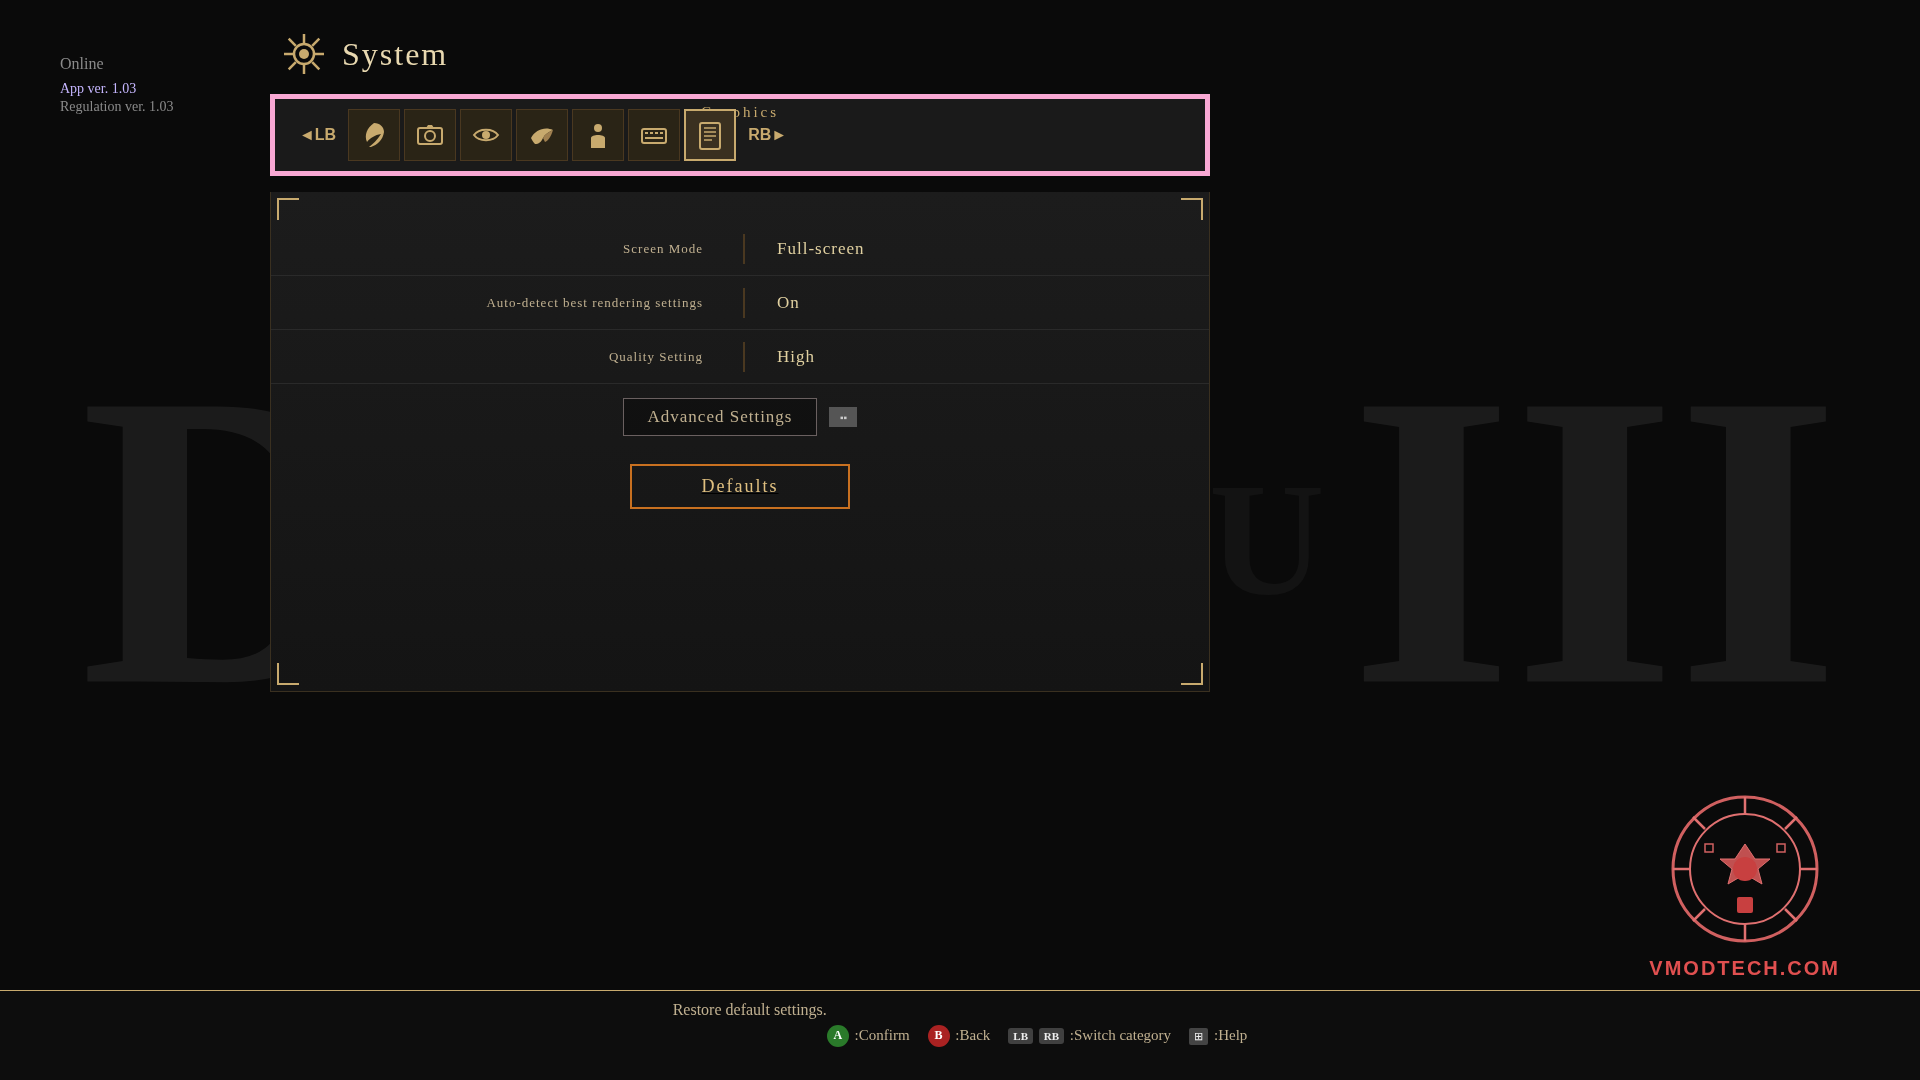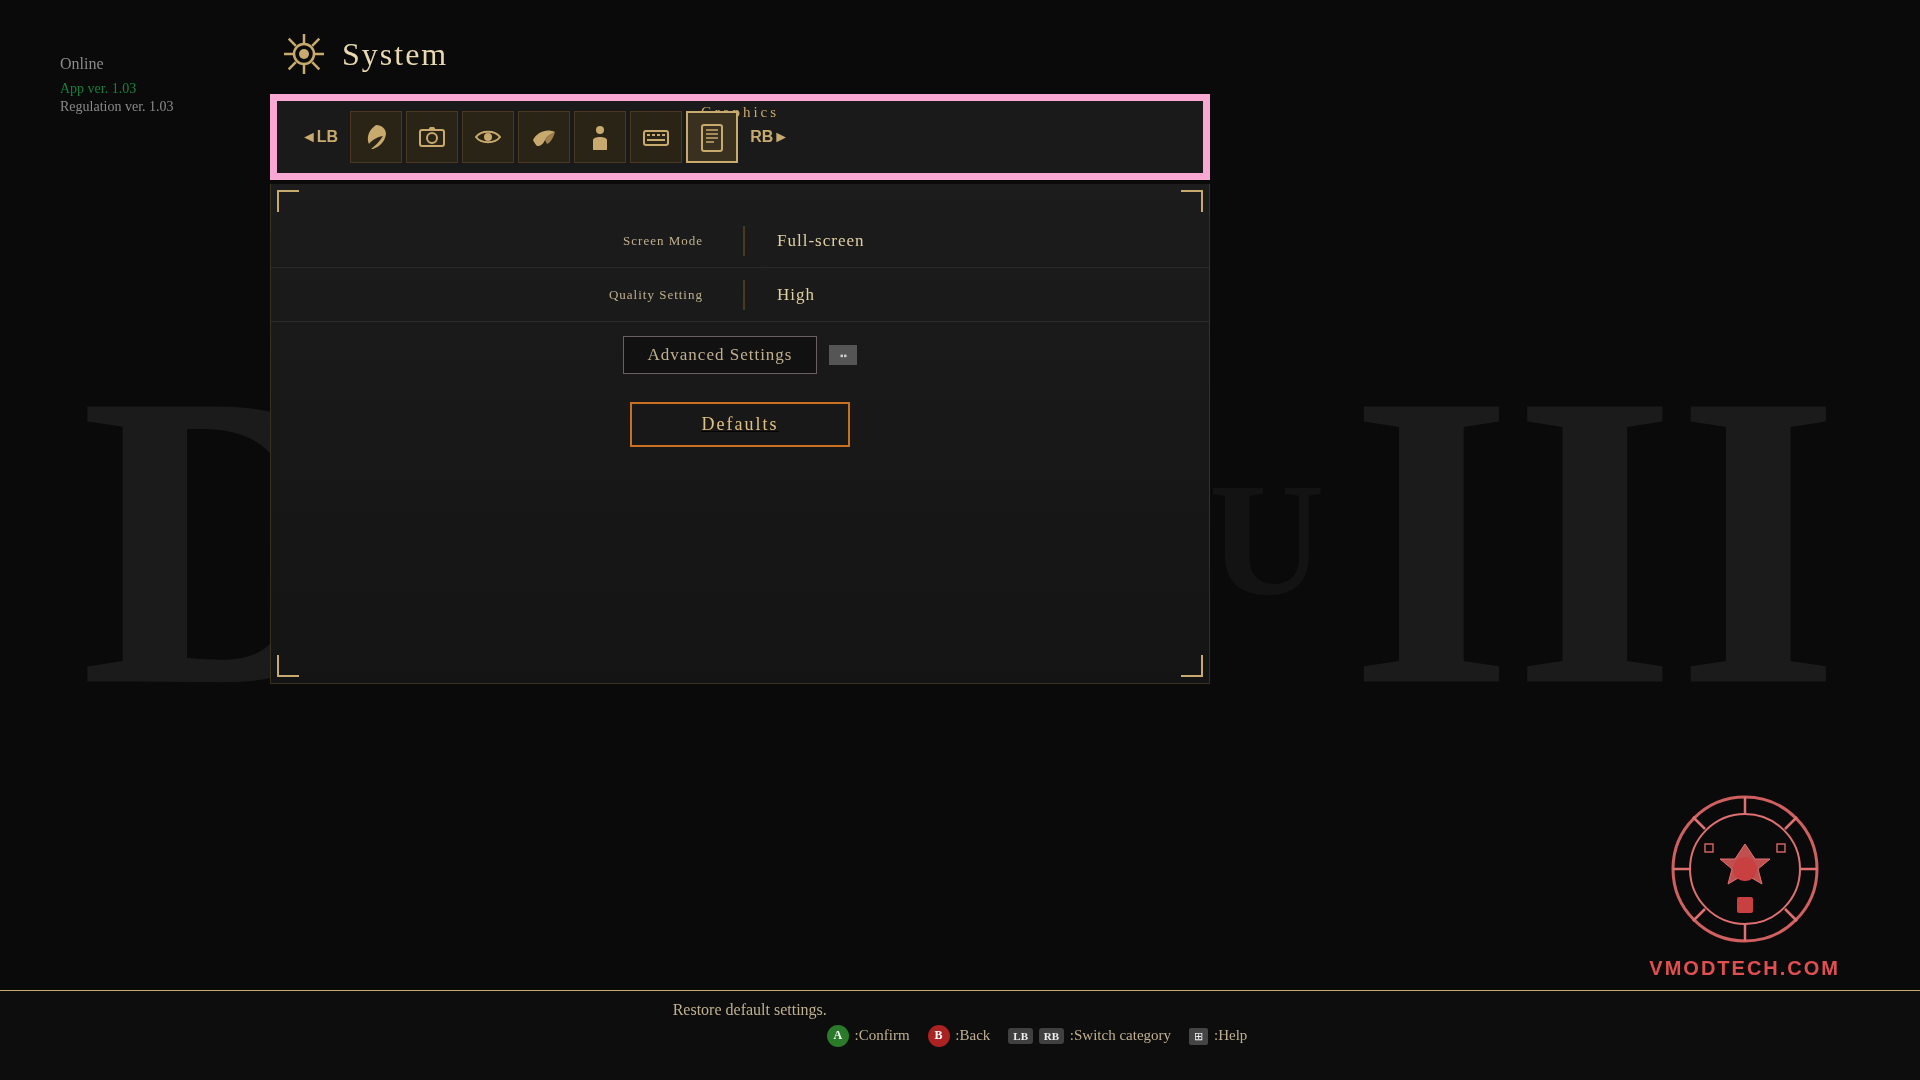--- a/index.html
+++ b/index.html
@@ -71,21 +71,21 @@
       z-index: 10;
     }
 
     .online-status {
       color: #8a8a8a;
       font-size: 16px;
       font-family: 'Georgia', serif;
     }
 
     .app-ver {
-      color: #15803d;
+      color: #c4b5fd;
       font-size: 14px;
       margin-top: 8px;
     }
 
     .reg-ver {
       color: #8a8a8a;
       font-size: 14px;
       margin-top: 2px;
     }
 
@@ -117,26 +117,26 @@
       font-size: 32px;
       color: #e8d8b0;
       font-family: 'Georgia', serif;
       letter-spacing: 2px;
       text-align: center;
     }
 
     
     .tab-bar {
       background: #1a1a1a;
-      border: 7px solid #f9a8d4;
+      border: 5px solid #f9a8d4;
       padding: 10px 16px;
       display: flex;
       align-items: center;
       gap: 4px;
-      margin-bottom: 4px;
+      margin-bottom: 16px;
     }
 
     .tab-nav-btn {
       color: #c8aa6e;
       font-size: 16px;
       font-weight: bold;
       padding: 4px 8px;
       background: none;
       border: none;
       cursor: pointer;
@@ -486,20 +486,25 @@
     <div class="corner-deco bl"></div>
     <div class="corner-deco br"></div>
 
     <div class="setting-row">
       <div class="setting-label">Screen Mode</div>
       <div class="setting-divider"></div>
       <div class="setting-value">Full-screen</div>
     </div>
 
 
+    <div class="setting-row">
+      <div class="setting-label">Auto-detect best rendering settings</div>
+      <div class="setting-divider"></div>
+      <div class="setting-value">On</div>
+    </div>
 
     <div class="setting-row">
       <div class="setting-label">Quality Setting</div>
       <div class="setting-divider"></div>
       <div class="setting-value">High</div>
     </div>
 
     <div class="advanced-settings-row">
       <div class="advanced-settings-box">
         <span>Advanced Settings</span>

